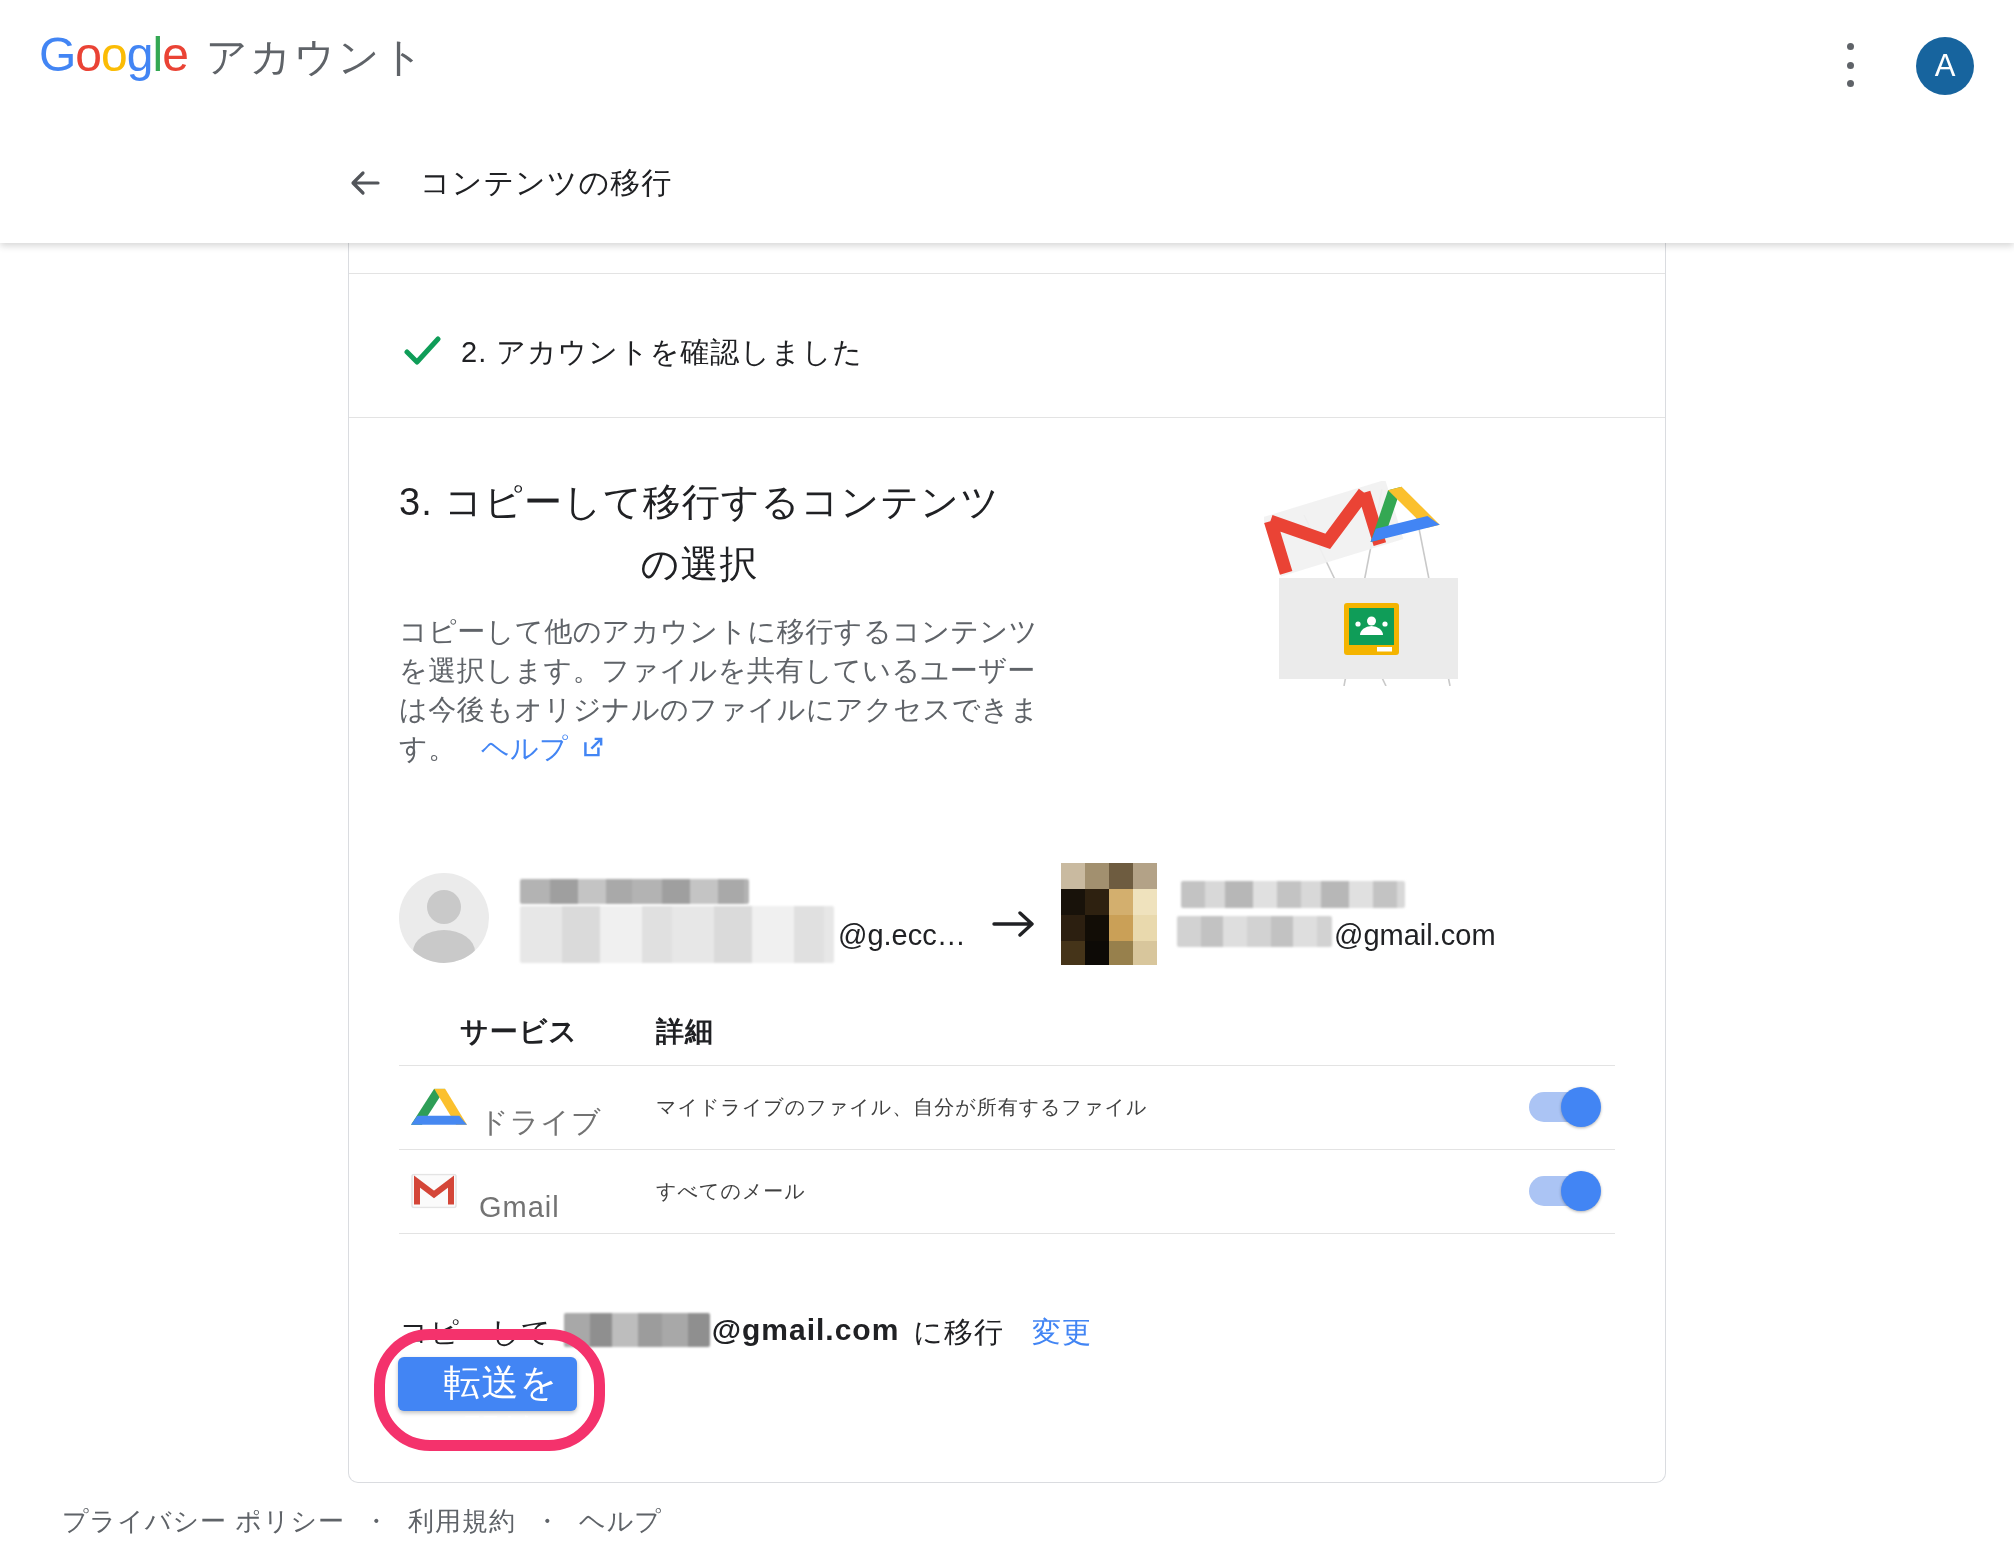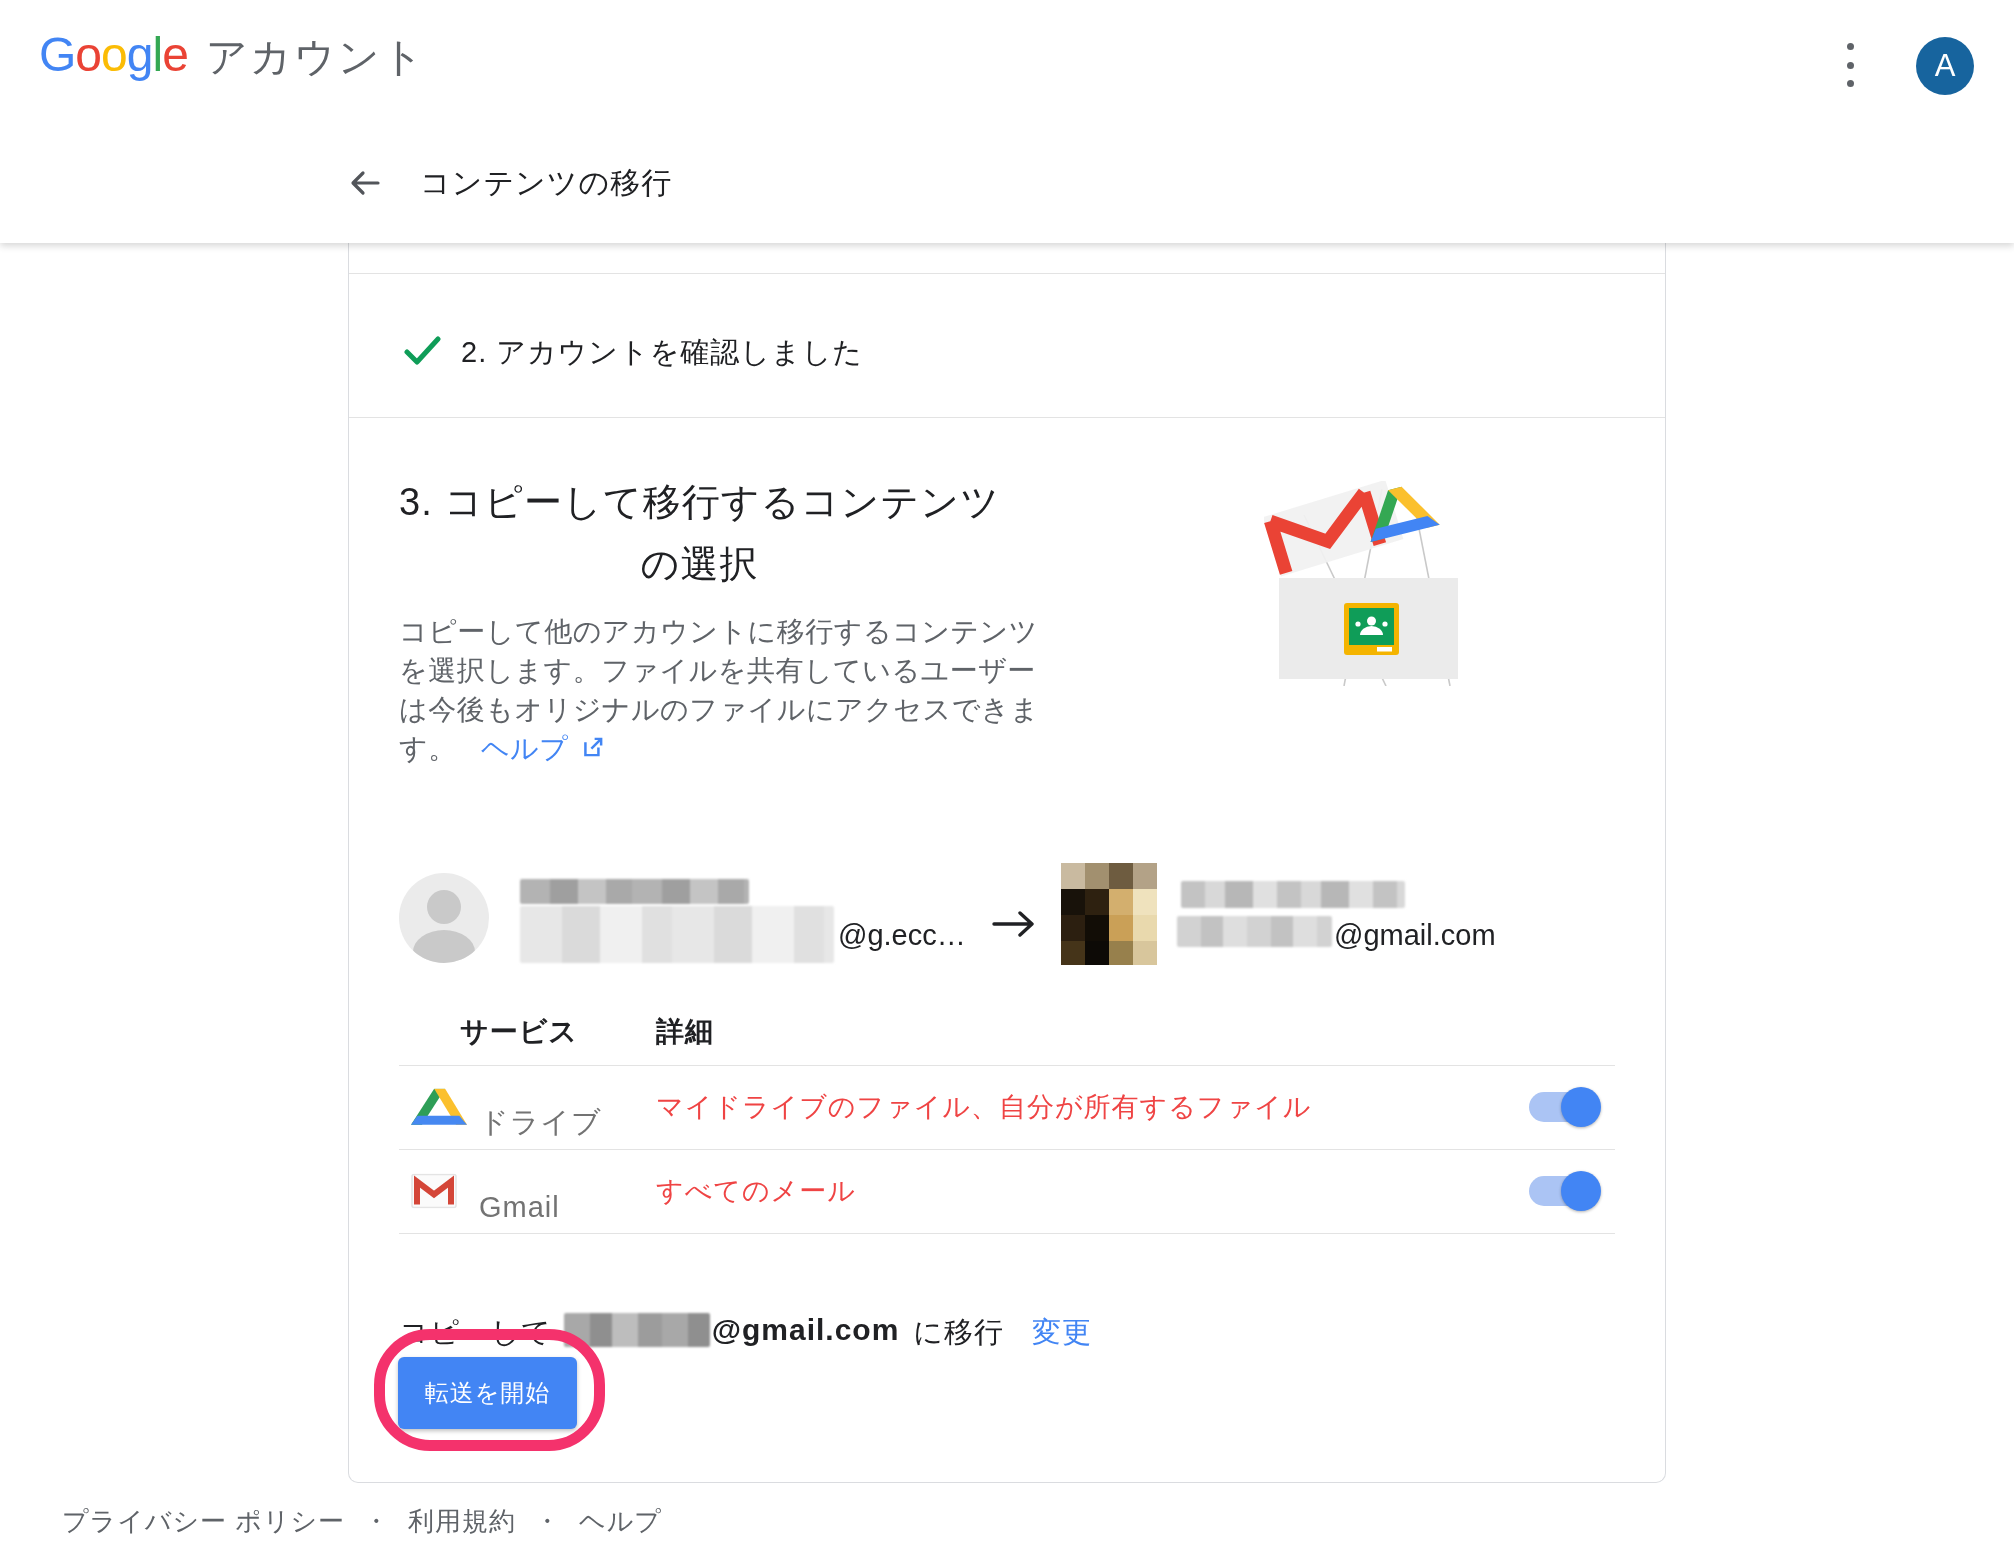--- a/index.html
+++ b/index.html
@@ -56,33 +56,33 @@
   .ebar{position:absolute;left:828px;top:673px;width:155px;height:31px;
     background:repeating-linear-gradient(90deg,#d2d2d2 0 24px,#c2c2c2 24px 46px,#dedede 46px 70px);}
   .dst-suffix{position:absolute;left:985px;top:676px;font-size:29px;color:#202124;}
   
   .th-service{position:absolute;left:63px;top:770px;font-size:28px;font-weight:700;color:#202124;letter-spacing:1px;margin-left:48px;}
   .th-detail{position:absolute;left:307px;top:770px;font-size:28px;font-weight:700;color:#202124;letter-spacing:1px;}
   .trow{position:absolute;left:0;width:1316px;height:84px;}
   .r1{top:822px;} .r2{top:906px;}
   .svc-icon{position:absolute;left:62px;top:50%;transform:translateY(-50%);line-height:0;}
   .svc-name{position:absolute;left:130px;top:50%;transform:translateY(-50%);font-size:29px;color:#737373;letter-spacing:1px;margin-top:16px;}
-  .svc-detail{position:absolute;left:307px;top:50%;transform:translateY(-50%);font-size:27px;color:#ef4444;letter-spacing:1px;}
+  .svc-detail{position:absolute;left:307px;top:50%;transform:translateY(-50%);font-size:20px;color:#404040;letter-spacing:1px;}
   .toggle{position:absolute;left:1180px;top:50%;transform:translateY(-50%);width:58px;height:30px;border-radius:15px;background:#abc4f4;cursor:pointer;}
   .knob{position:absolute;right:-14px;top:-5px;width:40px;height:40px;border-radius:50%;background:#4285F4;box-shadow:0 1px 3px rgba(0,0,0,0.3);}
   
   .copyline{position:absolute;left:50px;top:1024px;height:40px;display:flex;align-items:flex-start;font-size:29px;color:#202124;letter-spacing:1px;margin-top:46px;}
   .cbar{width:146px;height:34px;margin:0 2px 0 12px;
     background:repeating-linear-gradient(90deg,#a8a8a8 0 26px,#8f8f8f 26px 48px,#bdbdbd 48px 74px,#9c9c9c 74px 98px);}
   .cl-email{font-weight:700;font-size:30px;}
   .cl-suffix{margin-left:14px;}
   .change-link{margin-left:28px;color:#4285F4;text-decoration:none;cursor:pointer;}
-  .start-btn{position:absolute;left:49px;top:1114px;width:179px;height:72px;background:#4285F4;color:#fff;
-    border:none;border-radius:6px;font-size:24px;font-family:inherit;letter-spacing:1px;cursor:pointer;
-    box-shadow:0 2px 4px rgba(0,0,0,0.25);}
+  .start-btn{position:absolute;left:49px;top:1114px;width:179px;height:54px;background:#4285F4;color:#fff;
+    border:none;border-radius:6px;font-size:37px;font-family:inherit;letter-spacing:1px;cursor:pointer;
+    box-shadow:0 2px 4px rgba(0,0,0,0.25);padding-left:33px;}
   .ring{position:absolute;left:25px;top:1086px;width:209px;height:100px;border:11px solid #F4326C;border-radius:56px;pointer-events:none;}
   
   .footer{position:absolute;left:62px;top:1504px;font-size:26px;color:#5f6368;display:flex;align-items:center;letter-spacing:1px;}
   .footer a{color:#5f6368;text-decoration:none;cursor:pointer;}
   .sep{margin:0 18px;}
 </style>
 </head>
 <body>
 
 <div class="header">

